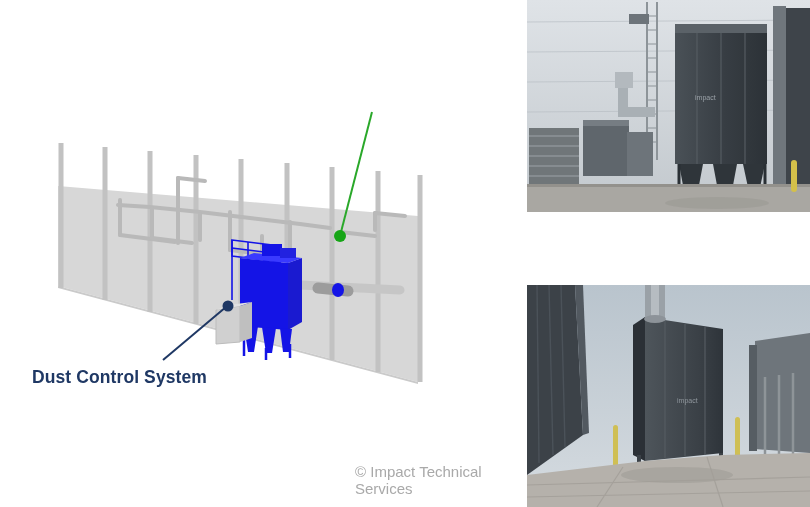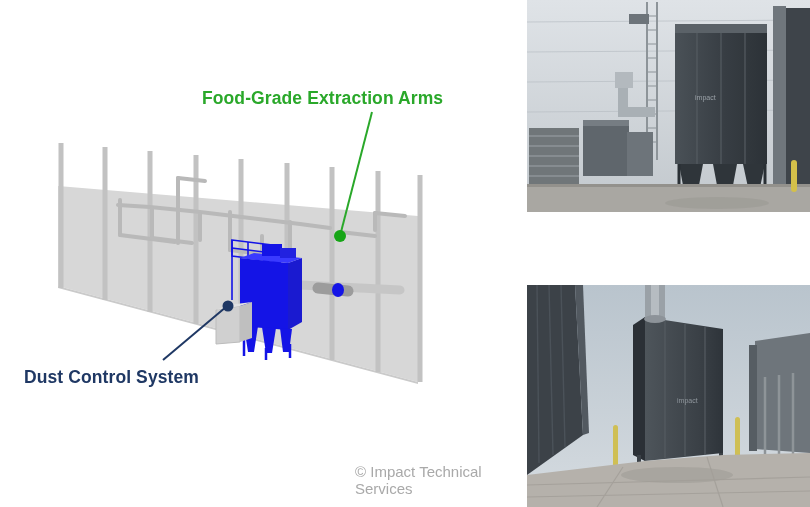--- a/index.html
+++ b/index.html
@@ -36,21 +36,21 @@
     white-space: nowrap;
     letter-spacing: 0.1px;
   }
   #label-extraction-arms {
     left: 202px;
     top: 88px;
     font-size: 17.5px;
     color: #2aa82a;
   }
   #label-dust-control {
-    left: 24px;
+    left: 32px;
     top: 367px;
     font-size: 17.5px;
     color: #1f3864;
   }
 
   #copyright-text {
     position: absolute;
     left: 355px;
     top: 463px;
     font-size: 15px;
@@ -171,21 +171,20 @@
     <g>
       <line x1="372" y1="112" x2="341" y2="232" stroke="#2aa82a" stroke-width="2"></line>
       <circle cx="340" cy="236" r="6" fill="#17a517"></circle>
     </g>
     <g>
       <line x1="226" y1="307" x2="163" y2="360" stroke="#1f3864" stroke-width="2"></line>
       <circle cx="228" cy="306" r="5.5" fill="#1f3864"></circle>
     </g>
   </svg>
 
-  <div class="callout-label" id="label-extraction-arms">Food-Grade Extraction Arms</div>
 
   <div class="callout-label" id="label-dust-control">Dust Control System</div>
 
   <div id="copyright-text">© Impact Technical Services</div>
 </div>
 
 <div id="photo-column">
 
   <div class="photo" id="photo-top">
     <svg width="283" height="212" viewBox="0 0 283 212">

